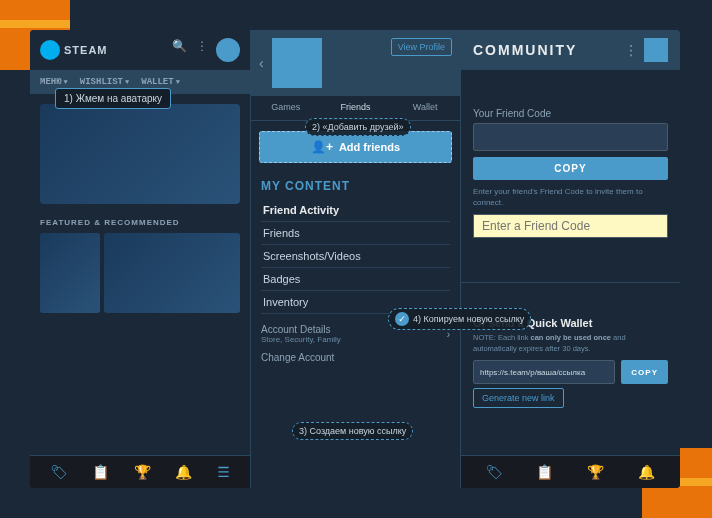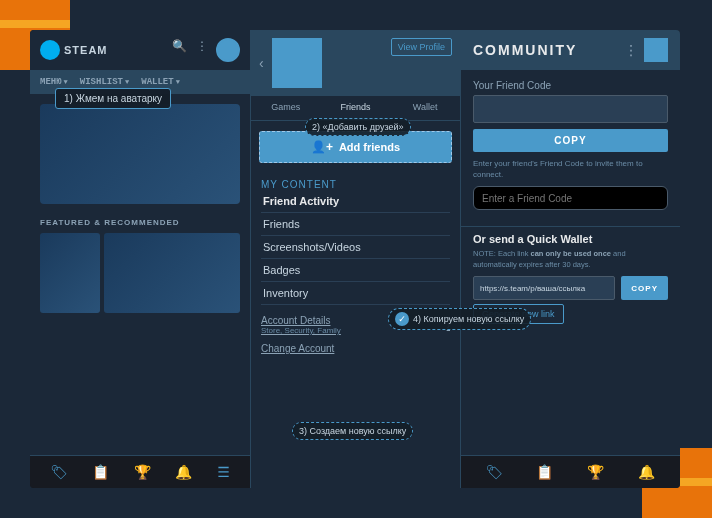--- a/index.html
+++ b/index.html
@@ -321,23 +321,24 @@
     .add-friends-icon {
       font-size: 12px;
     }
 
     .my-content-section {
       padding: 6px 10px;
     }
 
     .my-content-title {
       color: #4a9aca;
-      font-size: 10px;
-      font-weight: normal;
+      font-size: 12px;
+      font-weight: bold;
       letter-spacing: 1px;
+      margin-bottom: 6px;
     }
 
     .content-item {
       color: #c7d5e0;
       font-size: 11px;
       padding: 5px 2px;
       cursor: pointer;
       border-bottom: 1px solid #2a3f55;
     }
 
@@ -347,35 +348,35 @@
     }
 
     .account-item {
       color: #8ba2b5;
       font-size: 10px;
       padding: 4px 10px;
       display: flex;
       justify-content: space-between;
       align-items: center;
       cursor: pointer;
-      text-decoration: underline;
     }
 
     .account-subtitle {
       font-size: 8px;
       color: #6a8ba5;
     }
 
     
     .right-panel {
       flex: 1;
       background: #1b2838;
       display: flex;
       flex-direction: column;
       border-left: 1px solid #2a475e;
+      gap: 28px;
     }
 
     .community-header {
       background: #2a475e;
       padding: 8px 12px;
       display: flex;
       align-items: center;
       justify-content: space-between;
       height: 40px;
     }
@@ -444,26 +445,26 @@
 
     .helper-text {
       color: #6a8ba5;
       font-size: 8px;
       line-height: 1.4;
       margin-bottom: 6px;
     }
 
     .enter-code-field {
       width: 100%;
-      background: #000000;
+      background: #fef9c3;
       border: 1px solid #4a5a6a;
       color: #6a8ba5;
-      font-size: 10px;
+      font-size: 12px;
       padding: 5px 8px;
-      border-radius: 6px;
+      border-radius: 0;
       height: 24px;
     }
 
     .divider {
       height: 1px;
       background: #2a475e;
       margin: 6px 0;
     }
 
     .quick-invite-section {

